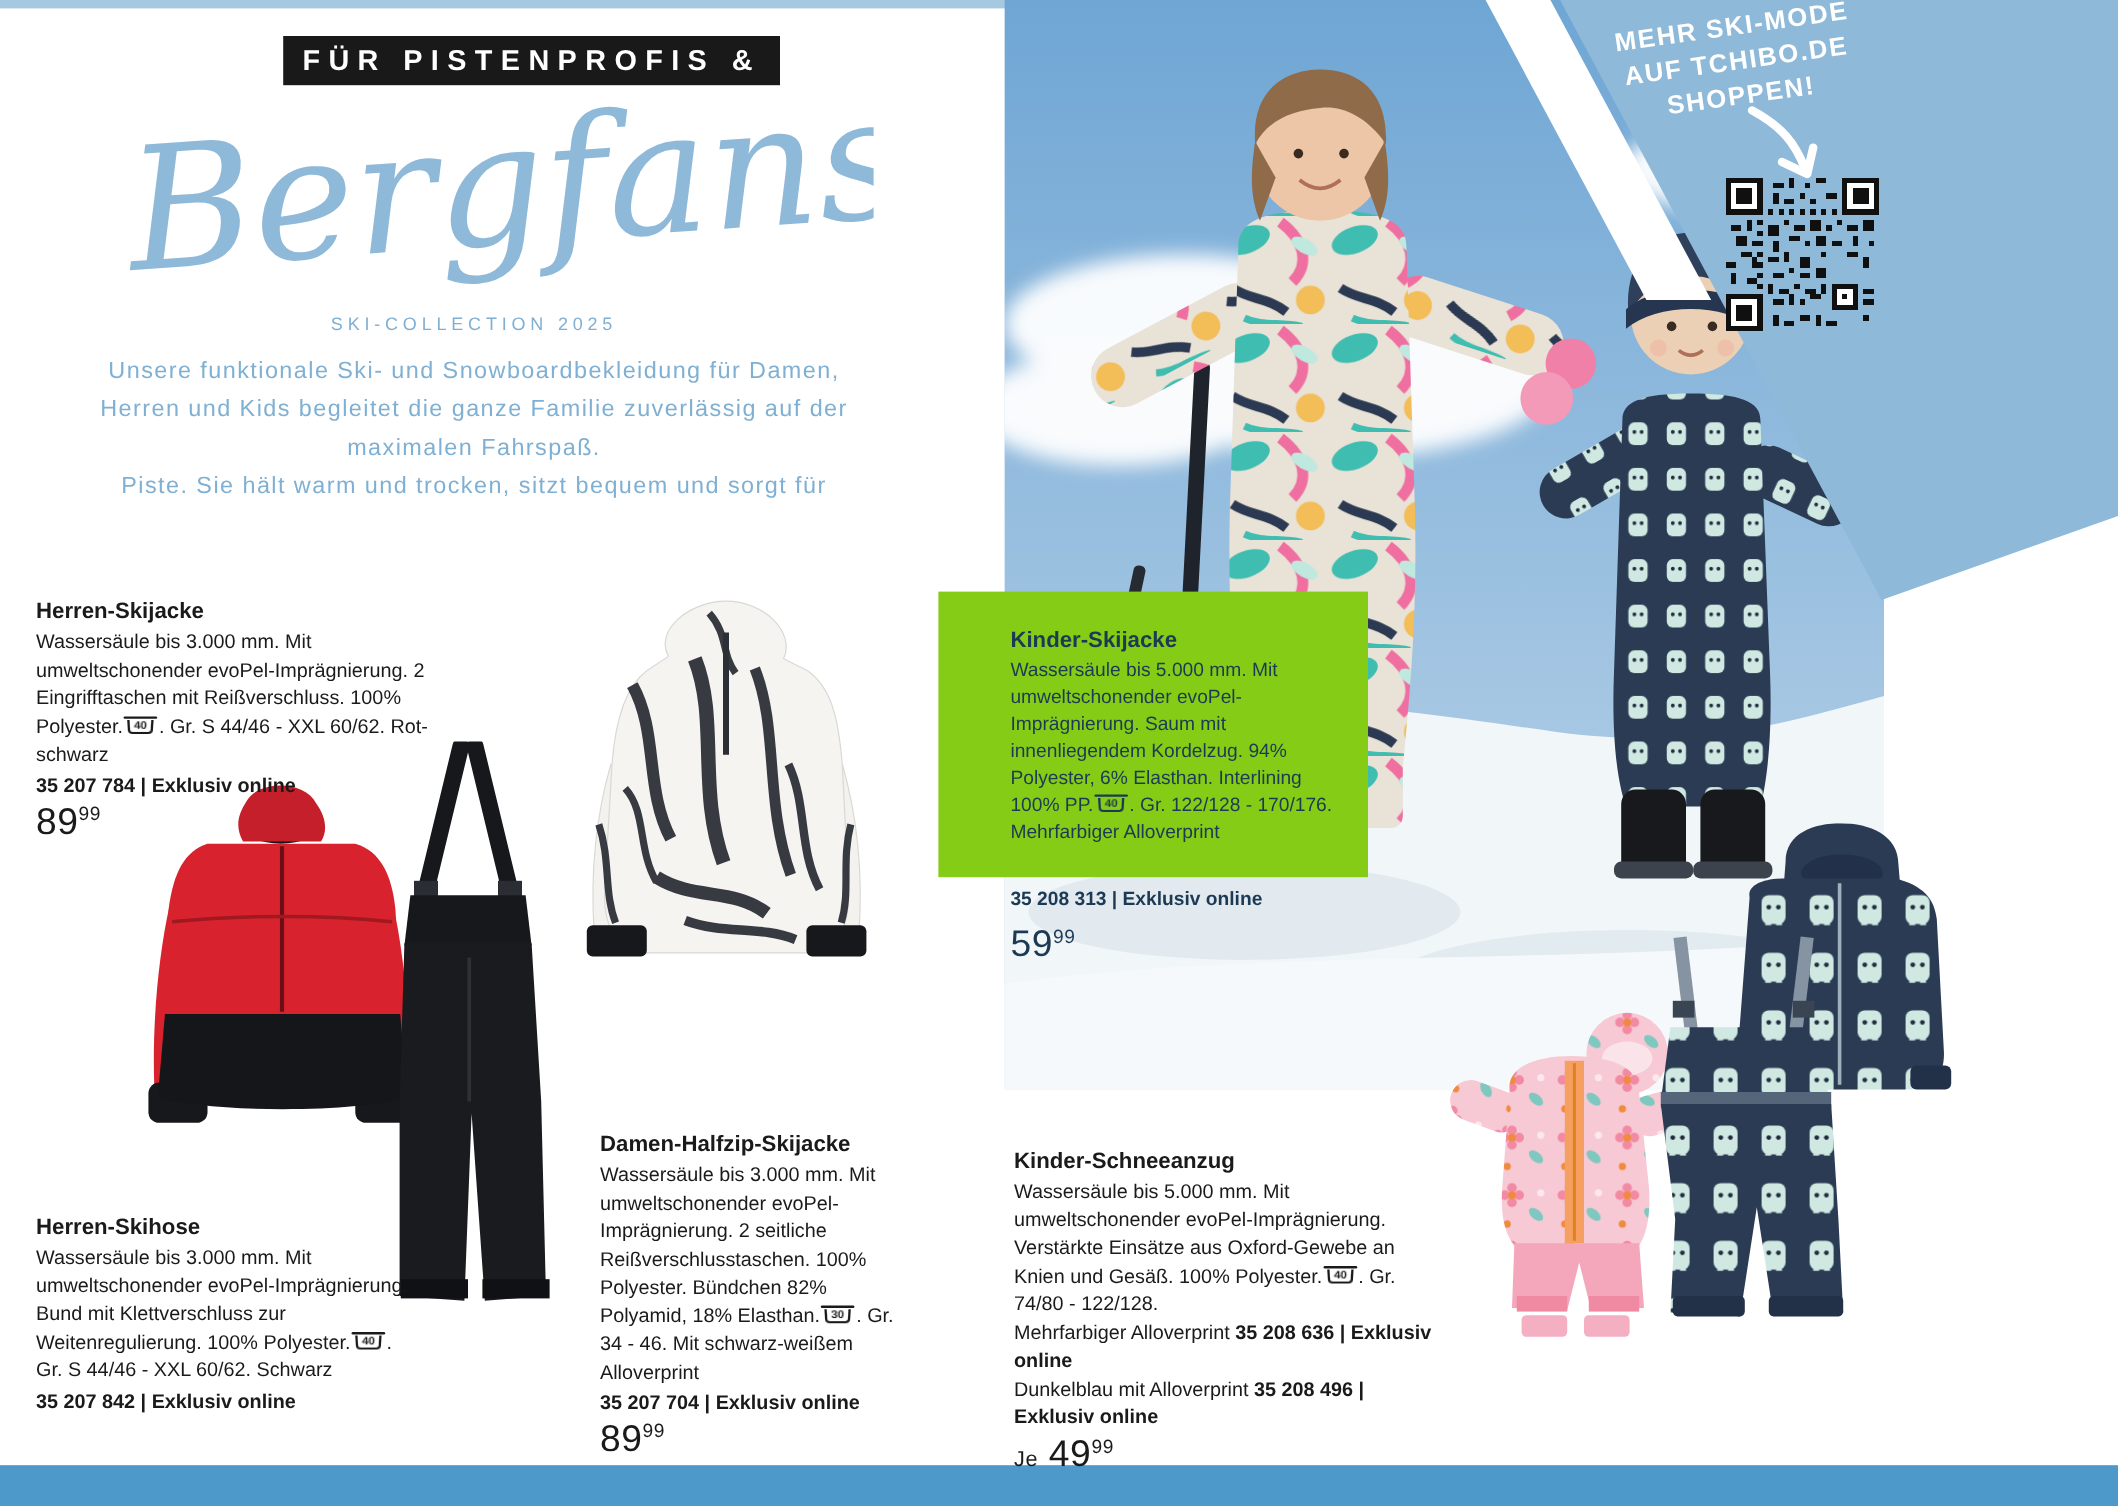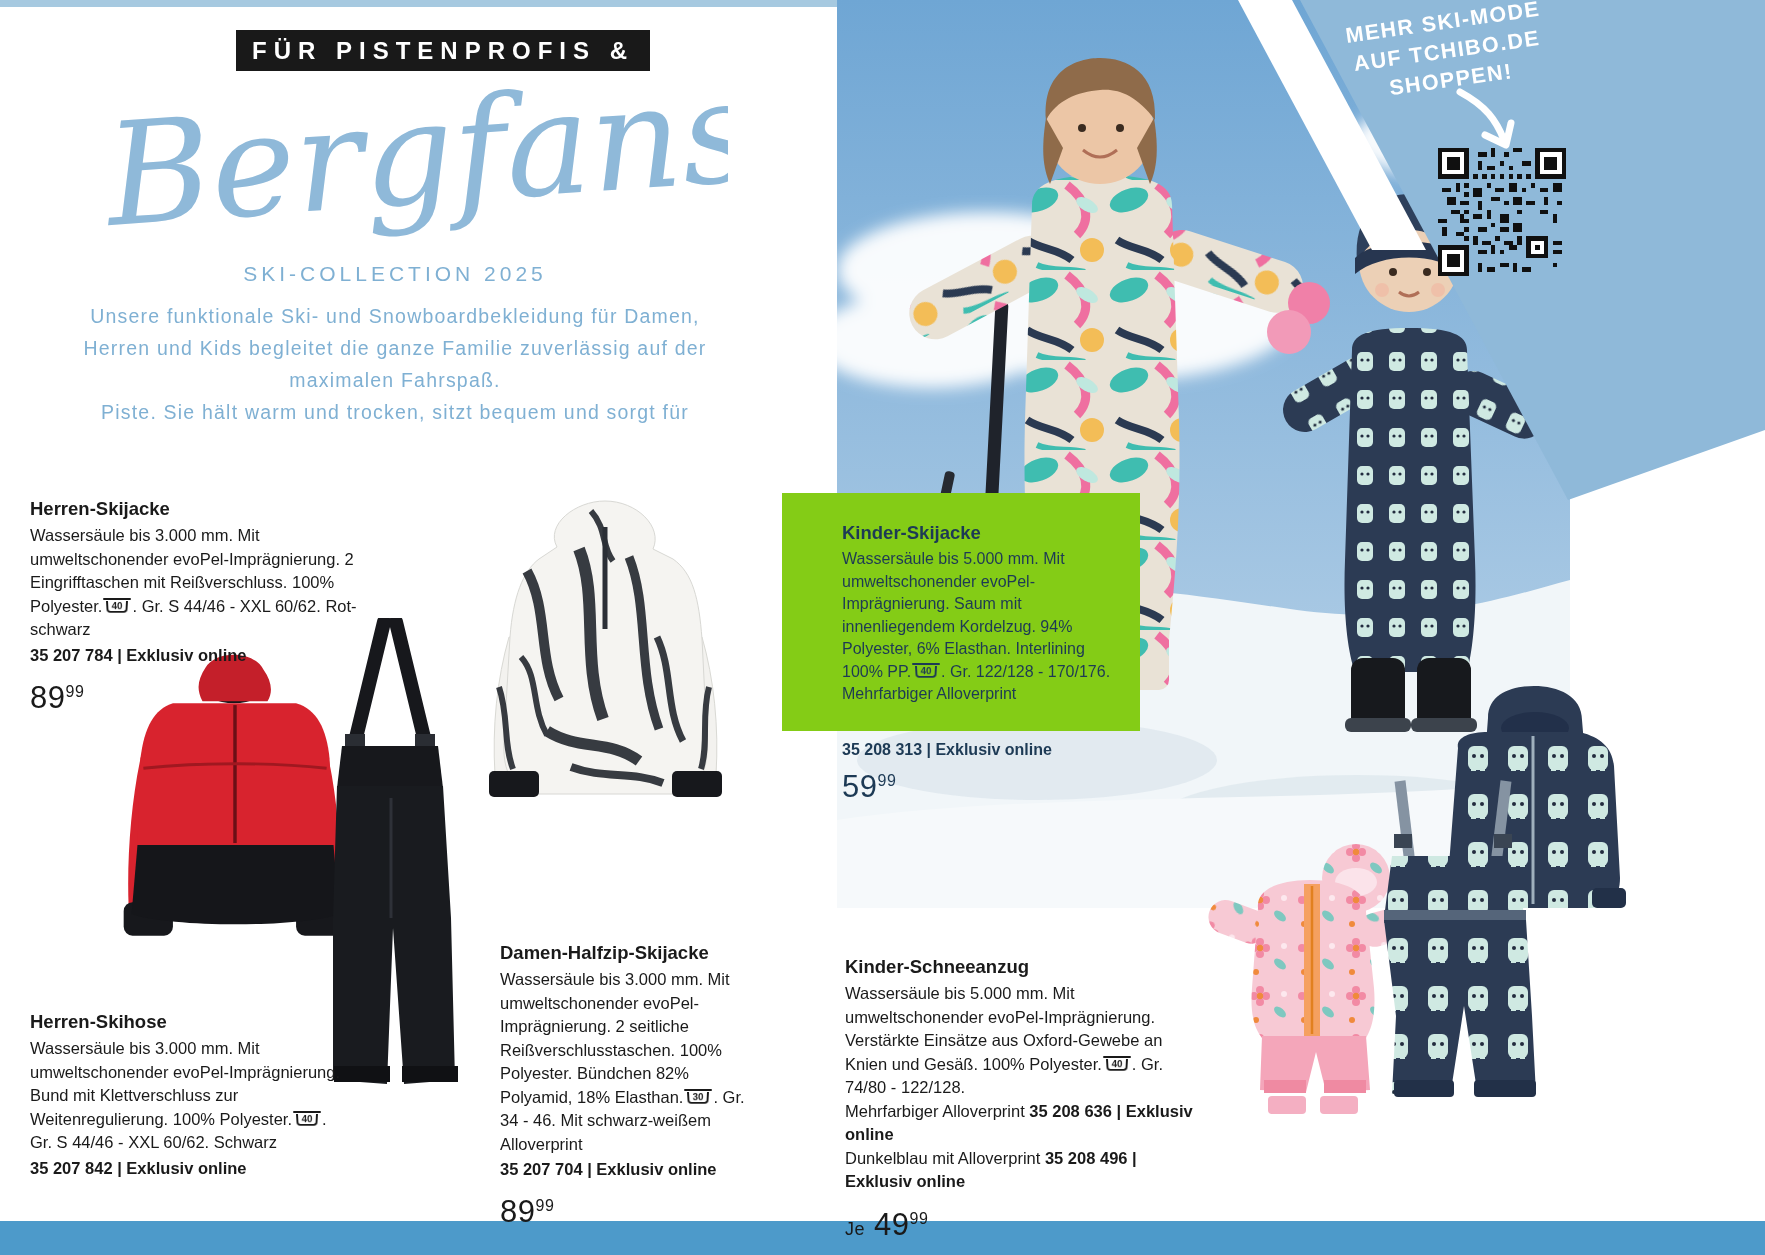--- a/index.html
+++ b/index.html
@@ -8,29 +8,29 @@
 
   #topline{left:0;top:0;width:1765px;height:7px;background:#a6c9e0;}
   #botbar{left:0;top:1221px;width:1765px;height:34px;background:#4d9aca;}
 
   
   #badge{left:236px;top:30px;background:#191919;color:#fff;font-weight:bold;font-size:24px;
          letter-spacing:7px;padding:7px 16px 6px;white-space:nowrap;z-index:6;}
   #script-wrap{left:88px;top:42px;width:640px;height:215px;z-index:5;}
 
   #intro{left:25px;top:262px;width:740px;text-align:center;color:#7fb0d3;z-index:4;}
-  #intro .h{font-size:21px;letter-spacing:4px;margin:0 0 14px;font-weight:normal;}
+  #intro .h{font-size:15px;letter-spacing:4px;margin:0 0 14px;font-weight:normal;}
   #intro .l{display:block;font-size:19.5px;line-height:32px;letter-spacing:1.2px;}
 
   
   .pcard{color:#1a1a1a;z-index:7;}
   .pcard h3{margin:0 0 3px;font-size:18.5px;line-height:24px;}
   .desc{margin:0;font-size:16.5px;line-height:23.5px;}
   .art{margin:2px 0 0;font-size:16.5px;line-height:23px;font-weight:bold;}
-  .price{margin-top:13px;font-size:31px;letter-spacing:.5px;}
+  .price{font-size:31px;letter-spacing:.5px;}
   .price sup{font-size:16px;}
   .price .pfx{font-size:18px;margin-right:9px;}
   .desc b{font-weight:bold;}
 
   
   .care{display:inline-block;position:relative;width:26px;height:16px;margin:0 2px;vertical-align:-2px;}
   .care::before{content:"";position:absolute;left:-1px;right:-1px;top:0;height:2.5px;background:currentColor;border-radius:2px;}
   .care-b{position:absolute;left:2px;right:2px;top:3px;bottom:0;border:2px solid currentColor;border-top:none;
           border-radius:0 0 4px 4px;font-size:10px;font-weight:bold;text-align:center;line-height:12px;
           transform:perspective(50px) rotateX(-16deg);transform-origin:50% 0;}

